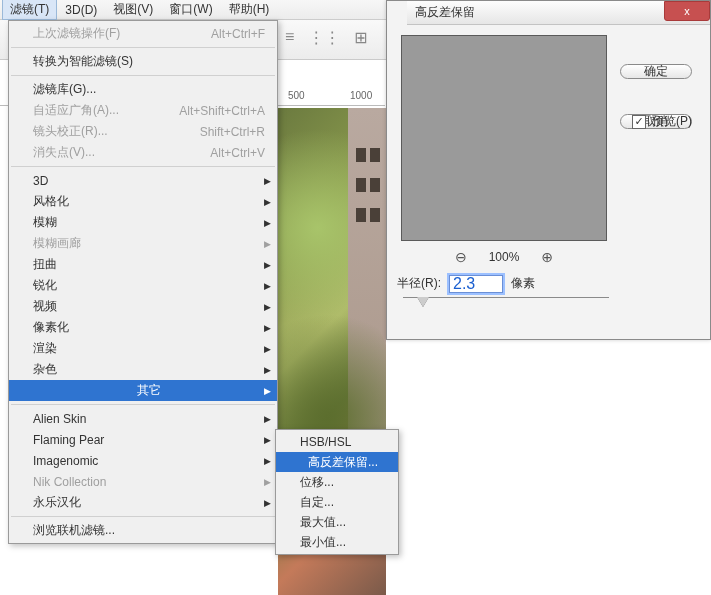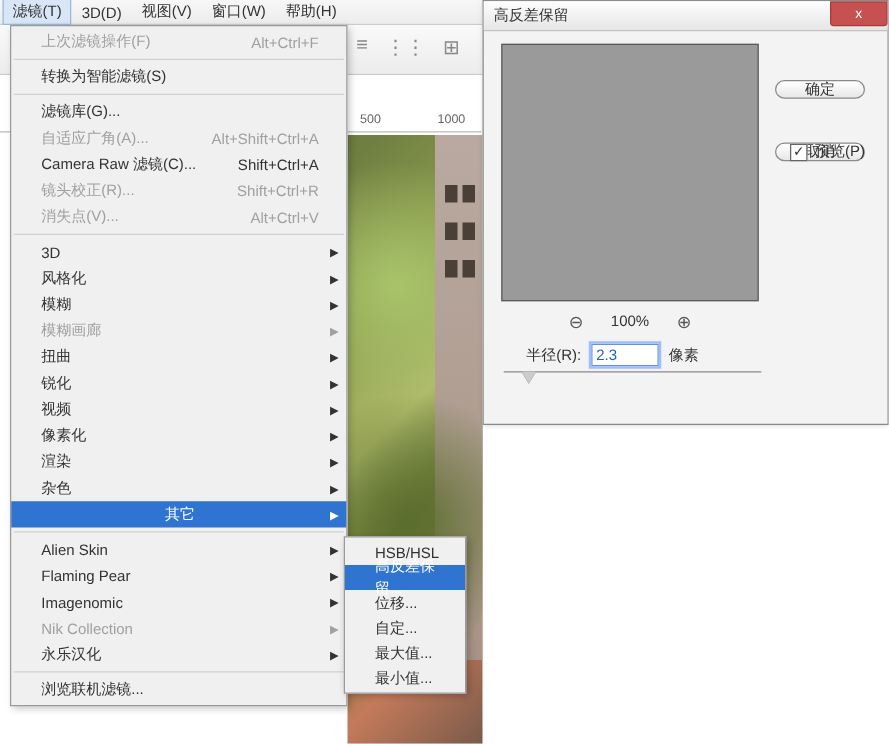--- a/index.html
+++ b/index.html
@@ -39,21 +39,21 @@
     width: 270px;
     background: #f0f0f0;
     border: 1px solid #9a9a9a;
     box-shadow: 2px 2px 6px rgba(0,0,0,0.25);
     padding: 2px 0;
     z-index: 10;
   }
   .dd-item {
     display: flex;
     align-items: center;
-    padding: 3px 22px 3px 24px;
+    padding: 3px 12px 3px 24px;
     position: relative;
     cursor: default;
     height: 21px;
   }
   .dd-item.disabled { color: #a0a0a0; }
   .dd-item .shortcut {
     margin-left: auto;
     color: inherit;
   }
   .dd-item .sub-arrow {
@@ -69,21 +69,21 @@
   .dd-item.highlight {
     background: #2f74d0;
     color: #fff;
     justify-content: center;
   }
   
   .submenu {
     position: absolute;
     left: 275px;
     top: 429px;
-    width: 98px;
+    width: 124px;
     background: #f0f0f0;
     border: 1px solid #9a9a9a;
     box-shadow: 2px 2px 6px rgba(0,0,0,0.25);
     padding: 2px 0;
     z-index: 20;
   }
   .submenu .dd-item { height: 20px; }
   
   .toolbar {
     position: absolute; top: 20px; left: 0; right: 0;
@@ -135,20 +135,21 @@
     height: 340px;
     box-shadow: 0 0 4px rgba(0,0,0,0.2);
   }
   .dlg-title {
     height: 24px;
     background: linear-gradient(#fdfdfd,#e6e6e6);
     border-bottom: 1px solid #c3c3c3;
     display:flex; align-items:center;
     padding-left: 8px;
     font-size: 12px;
+    margin-left: 20px;
   }
   .dlg-close {
     position: absolute; top: 0px; right: 0px;
     width: 46px; height: 20px;
     background: #c75050;
     color: #fff;
     display:flex; align-items:center; justify-content:center;
     border-radius: 0 0 3px 3px;
     font-size: 11px;
     border: 1px solid #a83a3a;
@@ -183,30 +184,30 @@
     width:14px; height:14px; border:1px solid #666; background:#fff;
     display:flex;align-items:center;justify-content:center;font-size:11px;color:#333;
   }
   .zoom-row {
     display:flex; align-items:center; justify-content:center;
     gap: 22px; margin-top: 8px;
     width: 214px;
   }
   .zoom-row .zicon { font-size:14px; color:#555;}
   .radius-row {
-    display:flex; align-items:center; gap:8px;
-    margin-top: 10px; margin-left: 24px;
+    display:flex; align-items:flex-start; gap:8px;
+    margin-top: 10px; 
   }
   .radius-row input {
     width: 54px; height:18px;
     border:1px solid #6a8fd6;
     background:#fff;
     color:#1a5fd0;
     padding: 0 3px;
-    font-size:12px;
+    font-size:16px;
     outline: 2px solid #9cc0ff;
   }
   .slider {
     position: relative;
     width: 206px; height: 18px;
     margin-left: 6px; margin-top: 4px;
     border-top: 1px solid #8a8a8a;
   }
   .slider .thumb {
     position:absolute; top:-1px; left: 14px;
@@ -260,24 +261,20 @@
       <span>转换为智能滤镜(S)</span>
     </div>
     <div class="dd-sep"></div>
     <div class="dd-item">
       <span>滤镜库(G)...</span>
     </div>
     <div class="dd-item disabled">
       <span>自适应广角(A)...</span>
       <span class="shortcut">Alt+Shift+Ctrl+A</span>
     </div>
-    <div class="dd-item">
-      <span>Camera Raw 滤镜(C)...</span>
-      <span class="shortcut">Shift+Ctrl+A</span>
-    </div>
     <div class="dd-item disabled">
       <span>镜头校正(R)...</span>
       <span class="shortcut">Shift+Ctrl+R</span>
     </div>
     <div class="dd-item disabled">
       <span>消失点(V)...</span>
       <span class="shortcut">Alt+Ctrl+V</span>
     </div>
     <div class="dd-sep"></div>
     <div class="dd-item">

